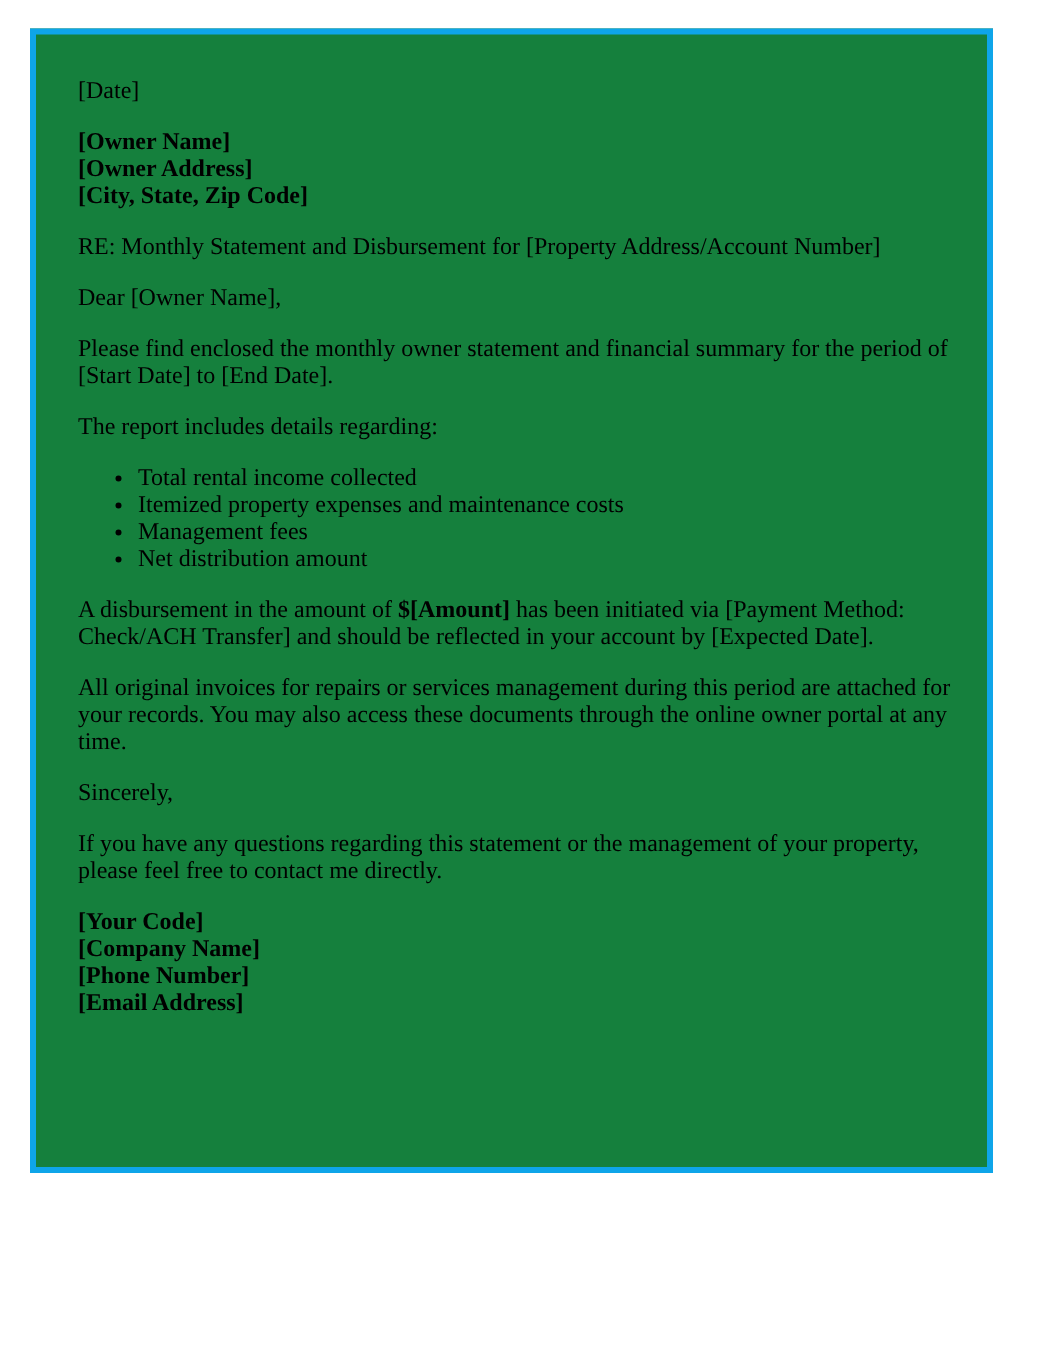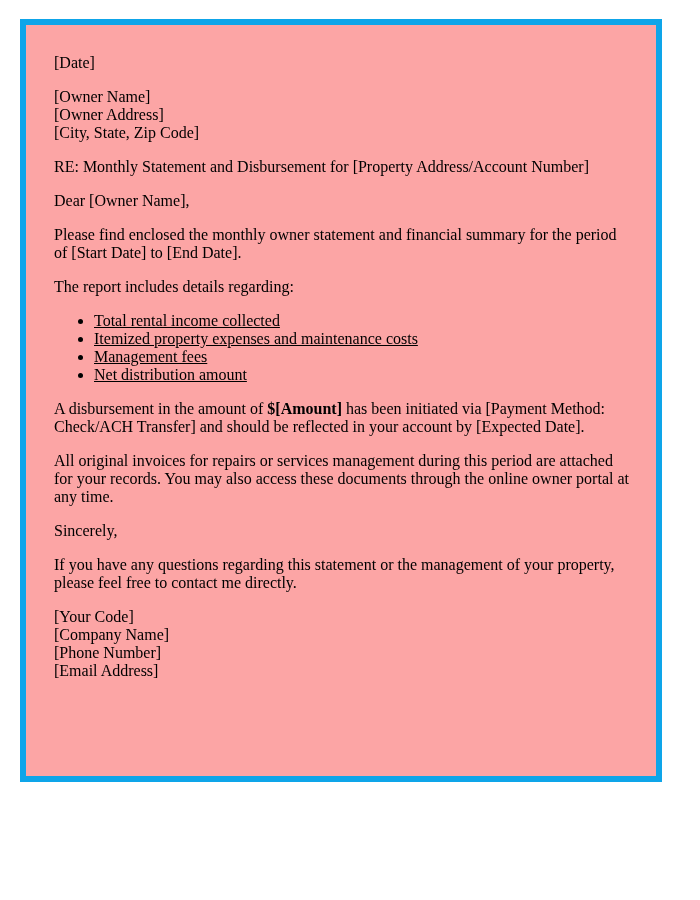--- a/index.html
+++ b/index.html
@@ -14,47 +14,47 @@
     font-family: "Liberation Serif", "DejaVu Serif", serif;
     color: #000000;
   }
   .letter-page {
     position: absolute;
     left: 20px;
     top: 19px;
     width: 642px;
     height: 763px;
     box-sizing: border-box;
-    border: 6px solid #0ea5e9;
-    background: #fca5a5;
+    border: 4px solid #0ea5e9;
+    background: #15803d;
     padding: 29px 24px 20px 28px;
     overflow: hidden;
   }
   .letter-page, .letter-page p, .letter-page li, .letter-page div {
     font-size: 16px;
     line-height: 18px;
   }
   p {
     margin: 0 0 16px 0;
   }
   .line-block {
     margin: 0 0 16px 0;
+    font-weight: bold;
   }
   .line-block div {
     margin: 0;
   }
   ul.report-list {
     margin: 0 0 16px 0;
     padding-left: 40px;
     list-style-type: disc;
   }
   ul.report-list li {
     margin: 0;
     padding: 0;
-    text-decoration: underline;
   }
   .bold {
     font-weight: bold;
   }
 </style>
 </head>
 <body>
 
 <div class="letter-page">
 

